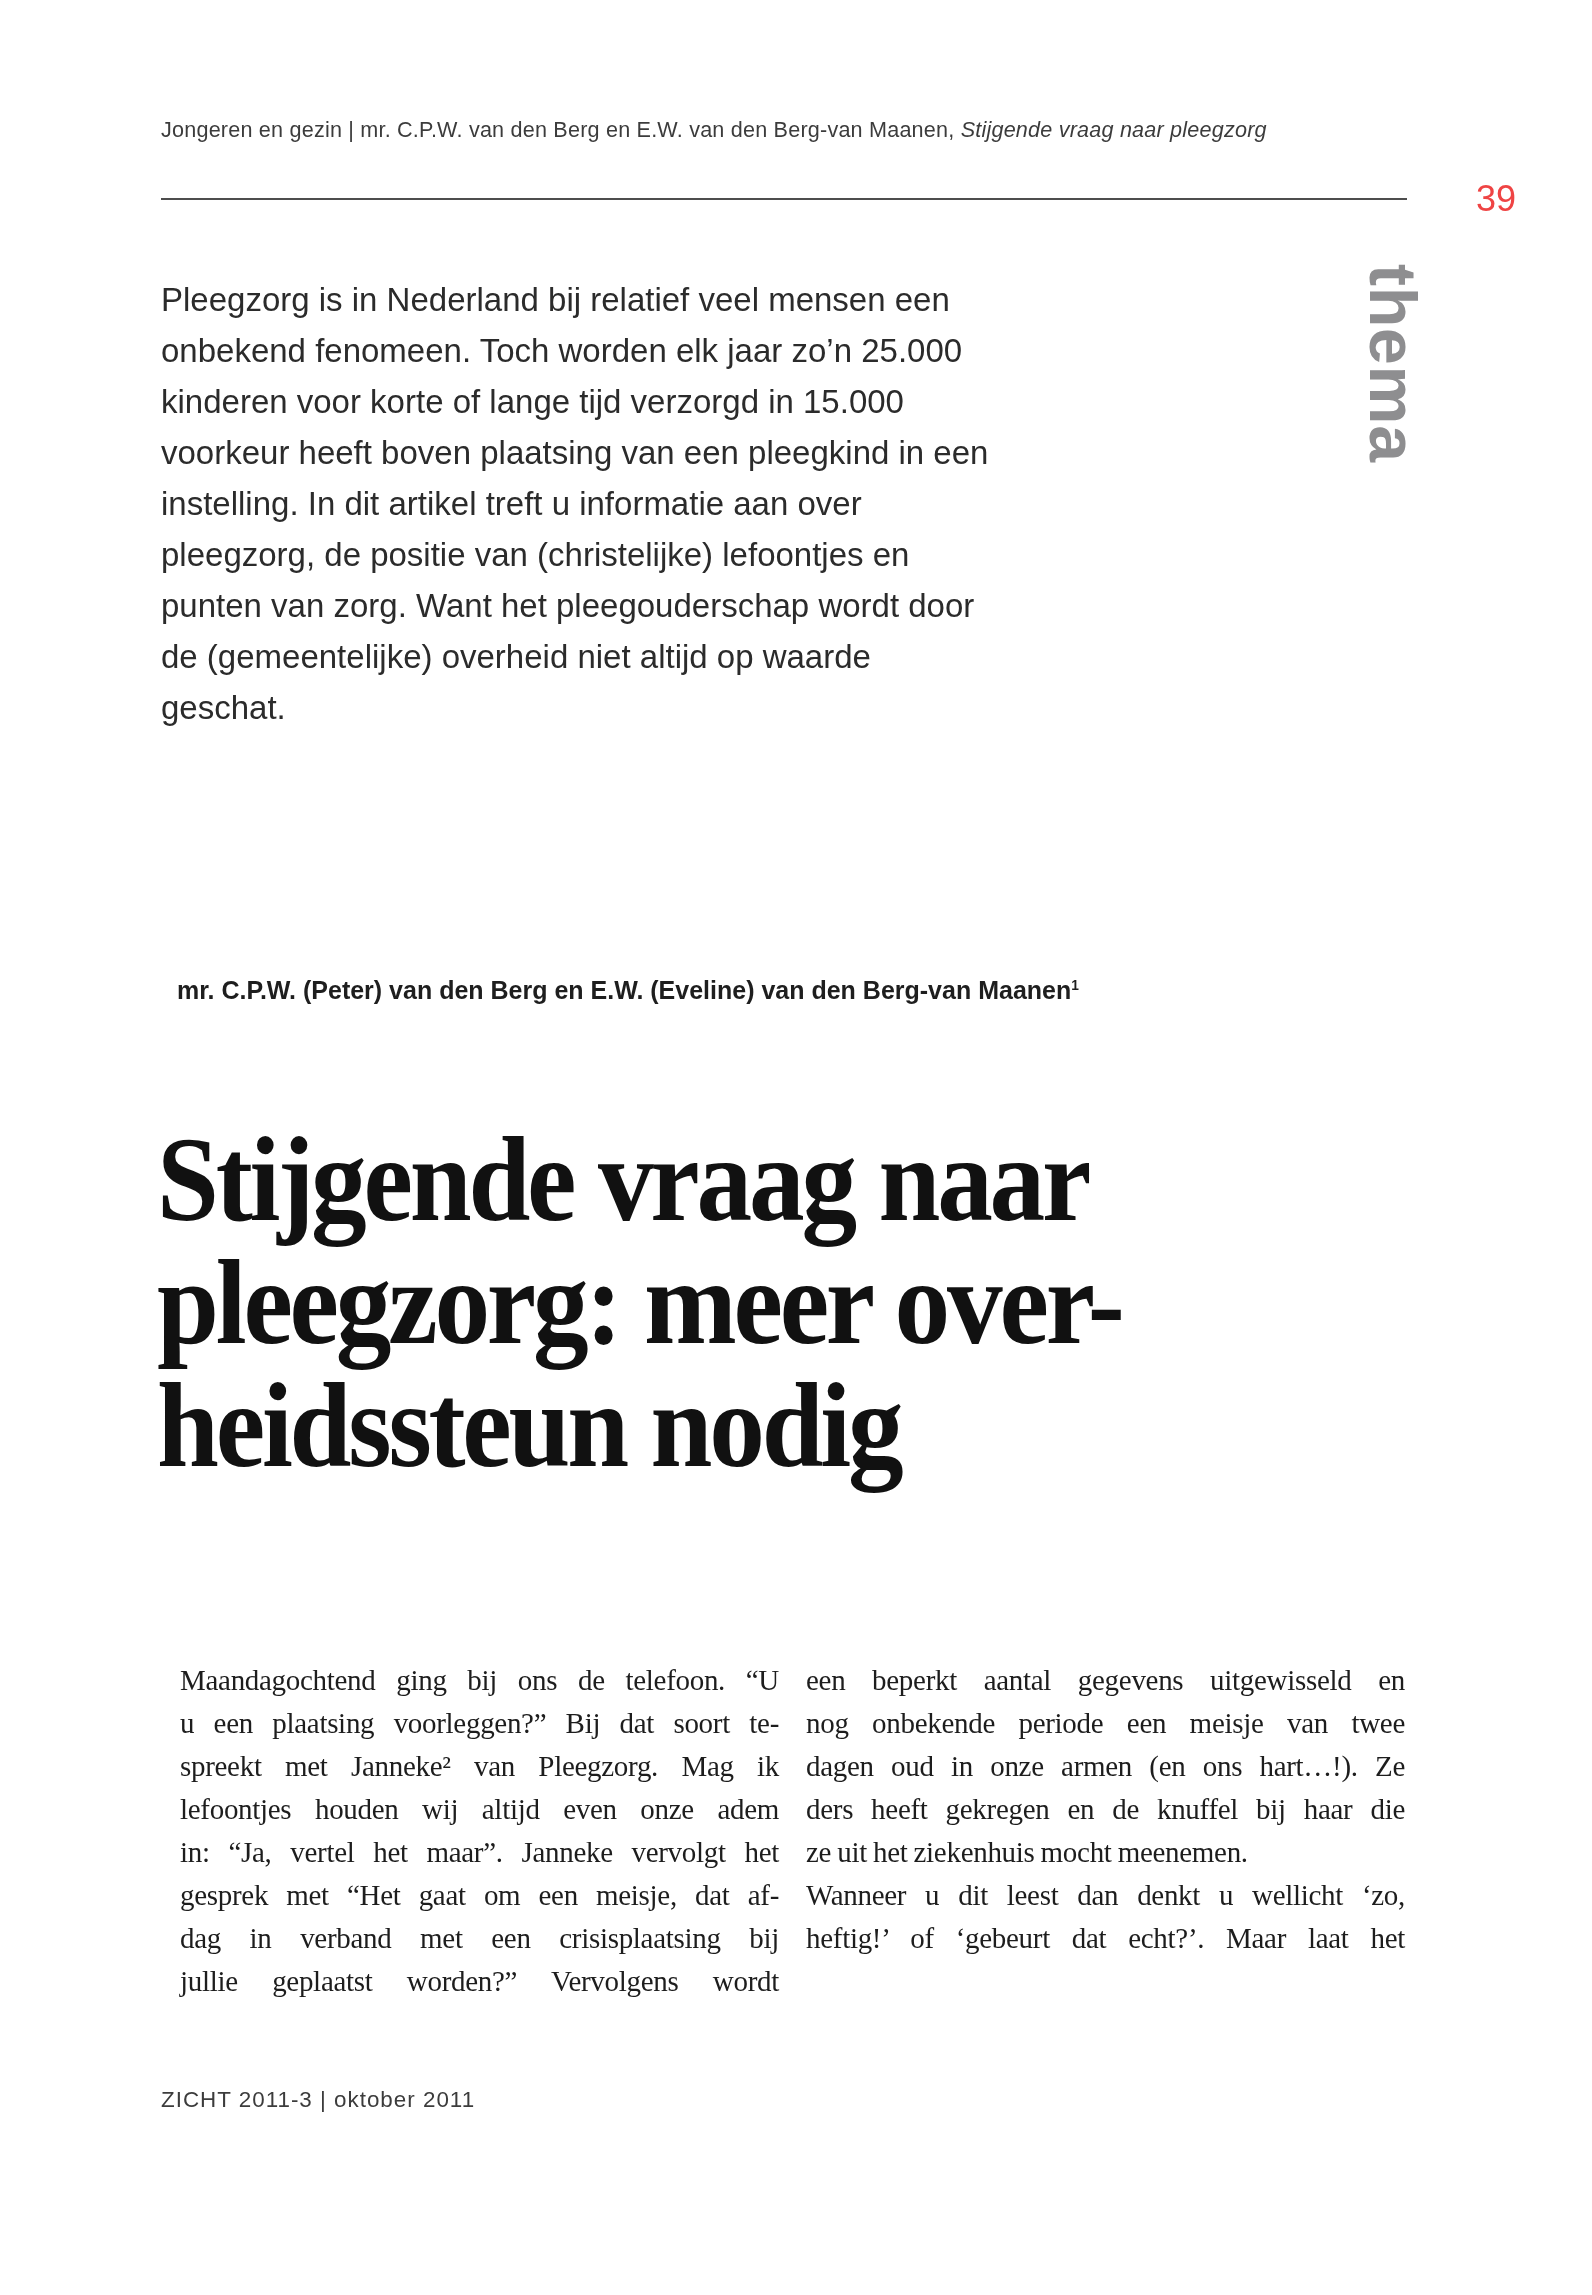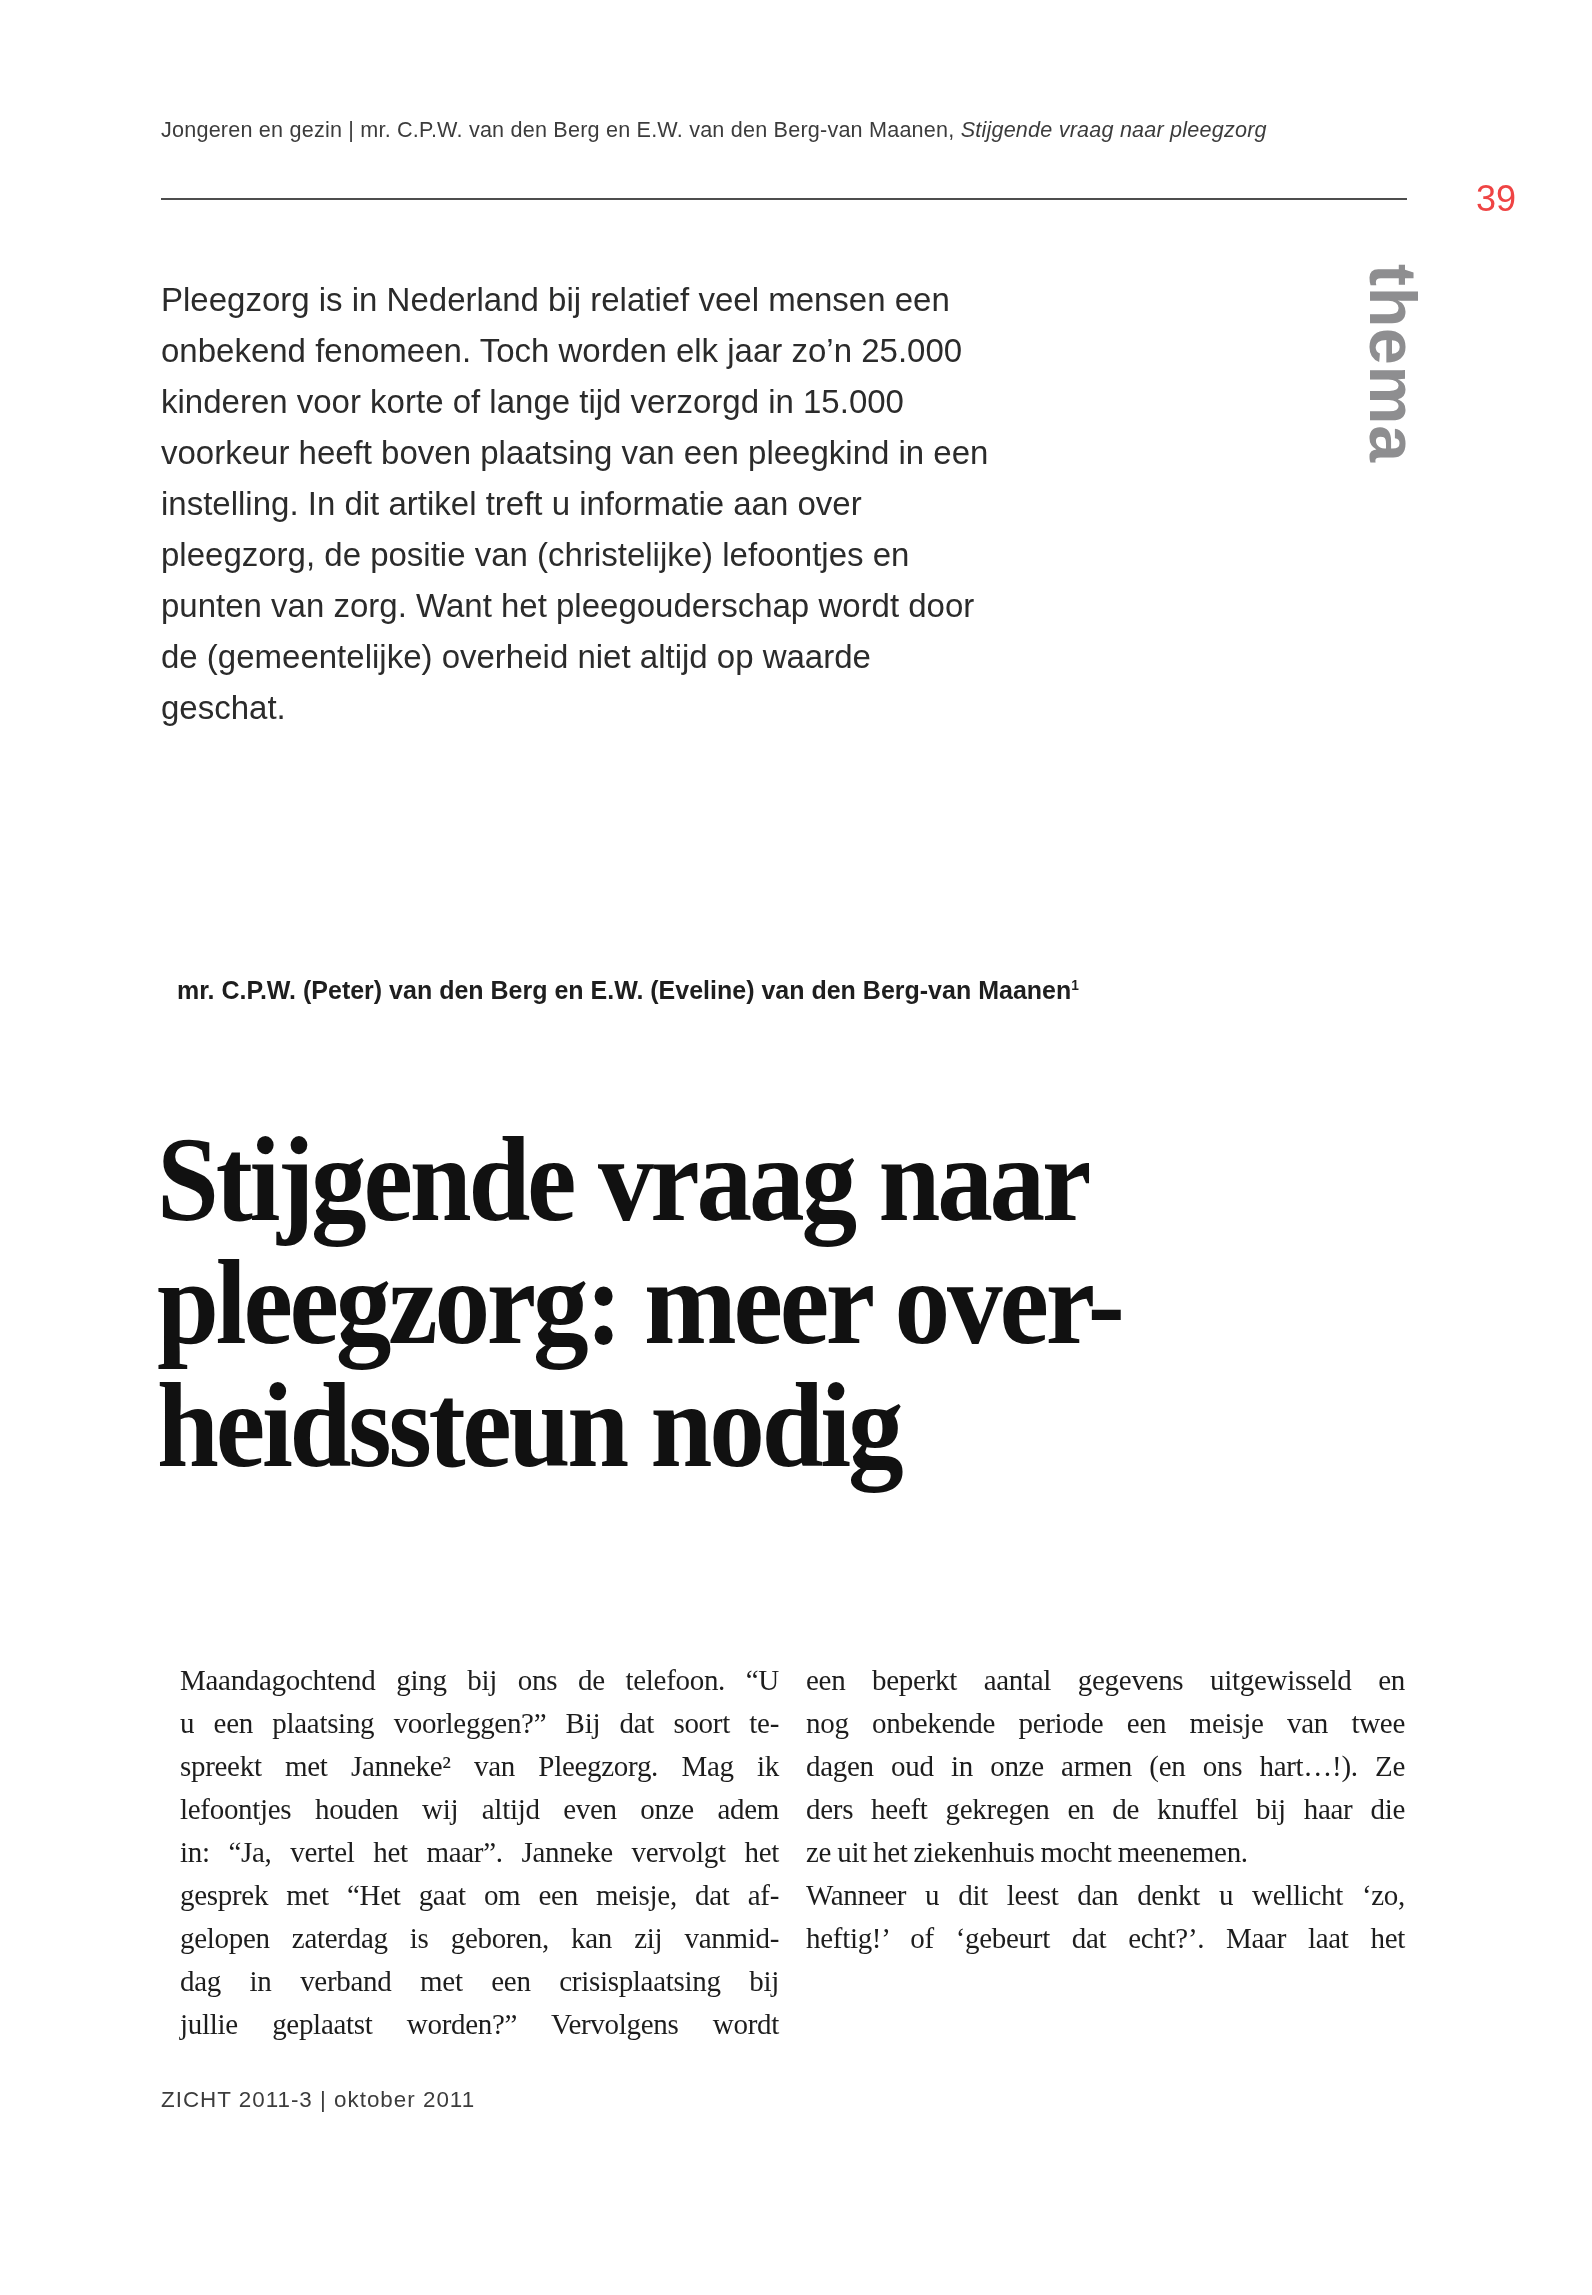--- a/index.html
+++ b/index.html
@@ -108,21 +108,20 @@
       <div class="line">heidssteun nodig</div>
     </div>
 
   <div class="col col-left">
       <div class="line">Maandagochtend ging bij ons de telefoon. “U</div>
       <div class="line">u een plaatsing voorleggen?” Bij dat soort te-</div>
       <div class="line">spreekt met Janneke² van Pleegzorg. Mag ik</div>
       <div class="line">lefoontjes houden wij altijd even onze adem</div>
       <div class="line">in: “Ja, vertel het maar”. Janneke vervolgt het</div>
       <div class="line">gesprek met “Het gaat om een meisje, dat af-</div>
-      <div class="line">gelopen zaterdag is geboren, kan zij vanmid-</div>
       <div class="line">dag in verband met een crisisplaatsing bij</div>
       <div class="line">jullie geplaatst worden?” Vervolgens wordt</div>
     </div>
 
   <div class="col col-right">
       <div class="line">een beperkt aantal gegevens uitgewisseld en</div>
       <div class="line">nog onbekende periode een meisje van twee</div>
       <div class="line">dagen oud in onze armen (en ons hart…!). Ze</div>
       <div class="line">ders heeft gekregen en de knuffel bij haar die</div>
       <div class="line ragged">ze uit het ziekenhuis mocht meenemen.</div>

